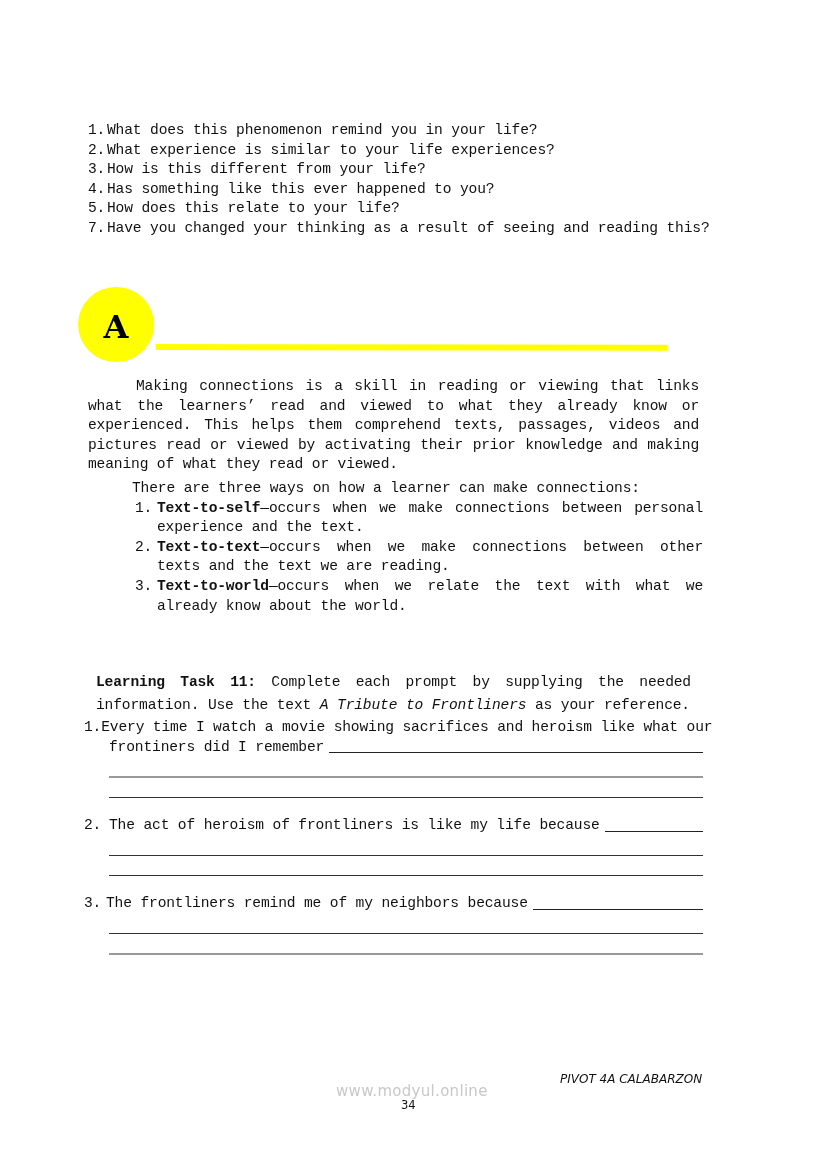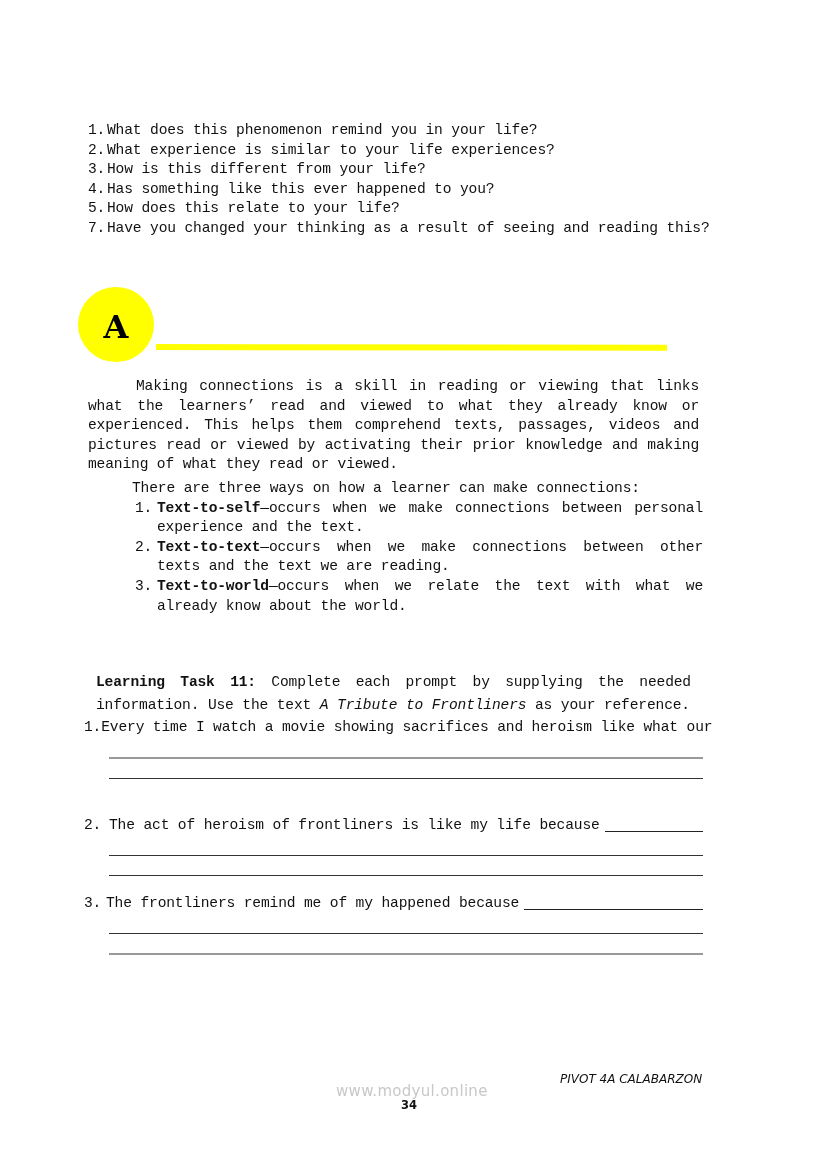--- a/index.html
+++ b/index.html
@@ -34,21 +34,21 @@
     .task-head i { font-style: italic; }
 
     .prompt { position: absolute; left: 84px; width: 619px; }
     .prompt .line1 { line-height: 19.6px; display: flex; white-space: nowrap; }
     .prompt .fill { flex: 1; border-bottom: 1px solid #222; margin-left: 5px; margin-bottom: 4px; }
     .prompt .indent { padding-left: 25px; }
     .blank { border-bottom: 1px solid #333; height: 19px; margin-left: 25px; }
     .blank.gray { border-bottom: 2px solid #999; }
 
     .footer-brand { position: absolute; left: 560px; top: 1072px; font-family: "DejaVu Sans", "Liberation Sans", sans-serif; font-style: italic; font-size: 12px; color: #111; }
-    .page-num { position: absolute; left: 401px; top: 1098px; font-family: "DejaVu Sans", "Liberation Sans", sans-serif; font-size: 11.5px; color: #111; font-weight: bold; }
+    .page-num { position: absolute; left: 401px; top: 1098px; font-family: "DejaVu Sans", "Liberation Sans", sans-serif; font-size: 11.5px; color: #111; }
     .watermark { position: absolute; left: 336px; top: 1082px; font-family: "DejaVu Sans", "Liberation Sans", sans-serif; font-size: 15px; color: #c8c8c8; letter-spacing: 0.3px; }
   </style>
 </head>
 <body>
 
 <div class="questions serif">
   <div class="q"><span class="qnum">1.</span><span>What does this phenomenon remind you in your life?</span></div>
   <div class="q"><span class="qnum">2.</span><span>What experience is similar to your life experiences?</span></div>
   <div class="q"><span class="qnum">3.</span><span>How is this different from your life?</span></div>
   <div class="q"><span class="qnum">4.</span><span>Has something like this ever happened to you?</span></div>
@@ -81,38 +81,42 @@
 
 <div class="task serif">
   <p class="task-head"><b>Learning Task 11:</b><span> Complete each prompt by supplying the needed information. Use the text </span><i>A Tribute to Frontliners</i><span> as your reference.</span></p>
 </div>
 
 <div class="prompt serif" style="top:718px;">
   <div class="line1">
       <span style="display:inline-block;width:25px;">1.</span>
       <span>Every time I watch a movie showing sacrifices and heroism like what our</span>
     </div>
+  <div class="line1 indent">
+      <span>frontiners did I remember</span>
+      <span class="fill"></span>
+    </div>
   <div class="blank gray"></div>
   <div class="blank"></div>
 </div>
 
 <div class="prompt serif" style="top:816px;">
   <div class="line1">
       <span style="display:inline-block;width:25px;">2.</span>
       <span>The act of heroism of frontliners is like my life because</span>
       <span class="fill"></span>
     </div>
   <div class="blank"></div>
   <div class="blank"></div>
 </div>
 
 <div class="prompt serif" style="top:894px;">
   <div class="line1">
       <span style="display:inline-block;width:22px;">3.</span>
-      <span>The frontliners remind me of my happened because</span>
+      <span>The frontliners remind me of my neighbors because</span>
       <span class="fill"></span>
     </div>
   <div class="blank"></div>
   <div class="blank gray"></div>
 </div>
 
 <div class="footer-brand">PIVOT 4A CALABARZON</div>
 <div class="page-num">34</div>
 <div class="watermark">www.modyul.online</div>
 

